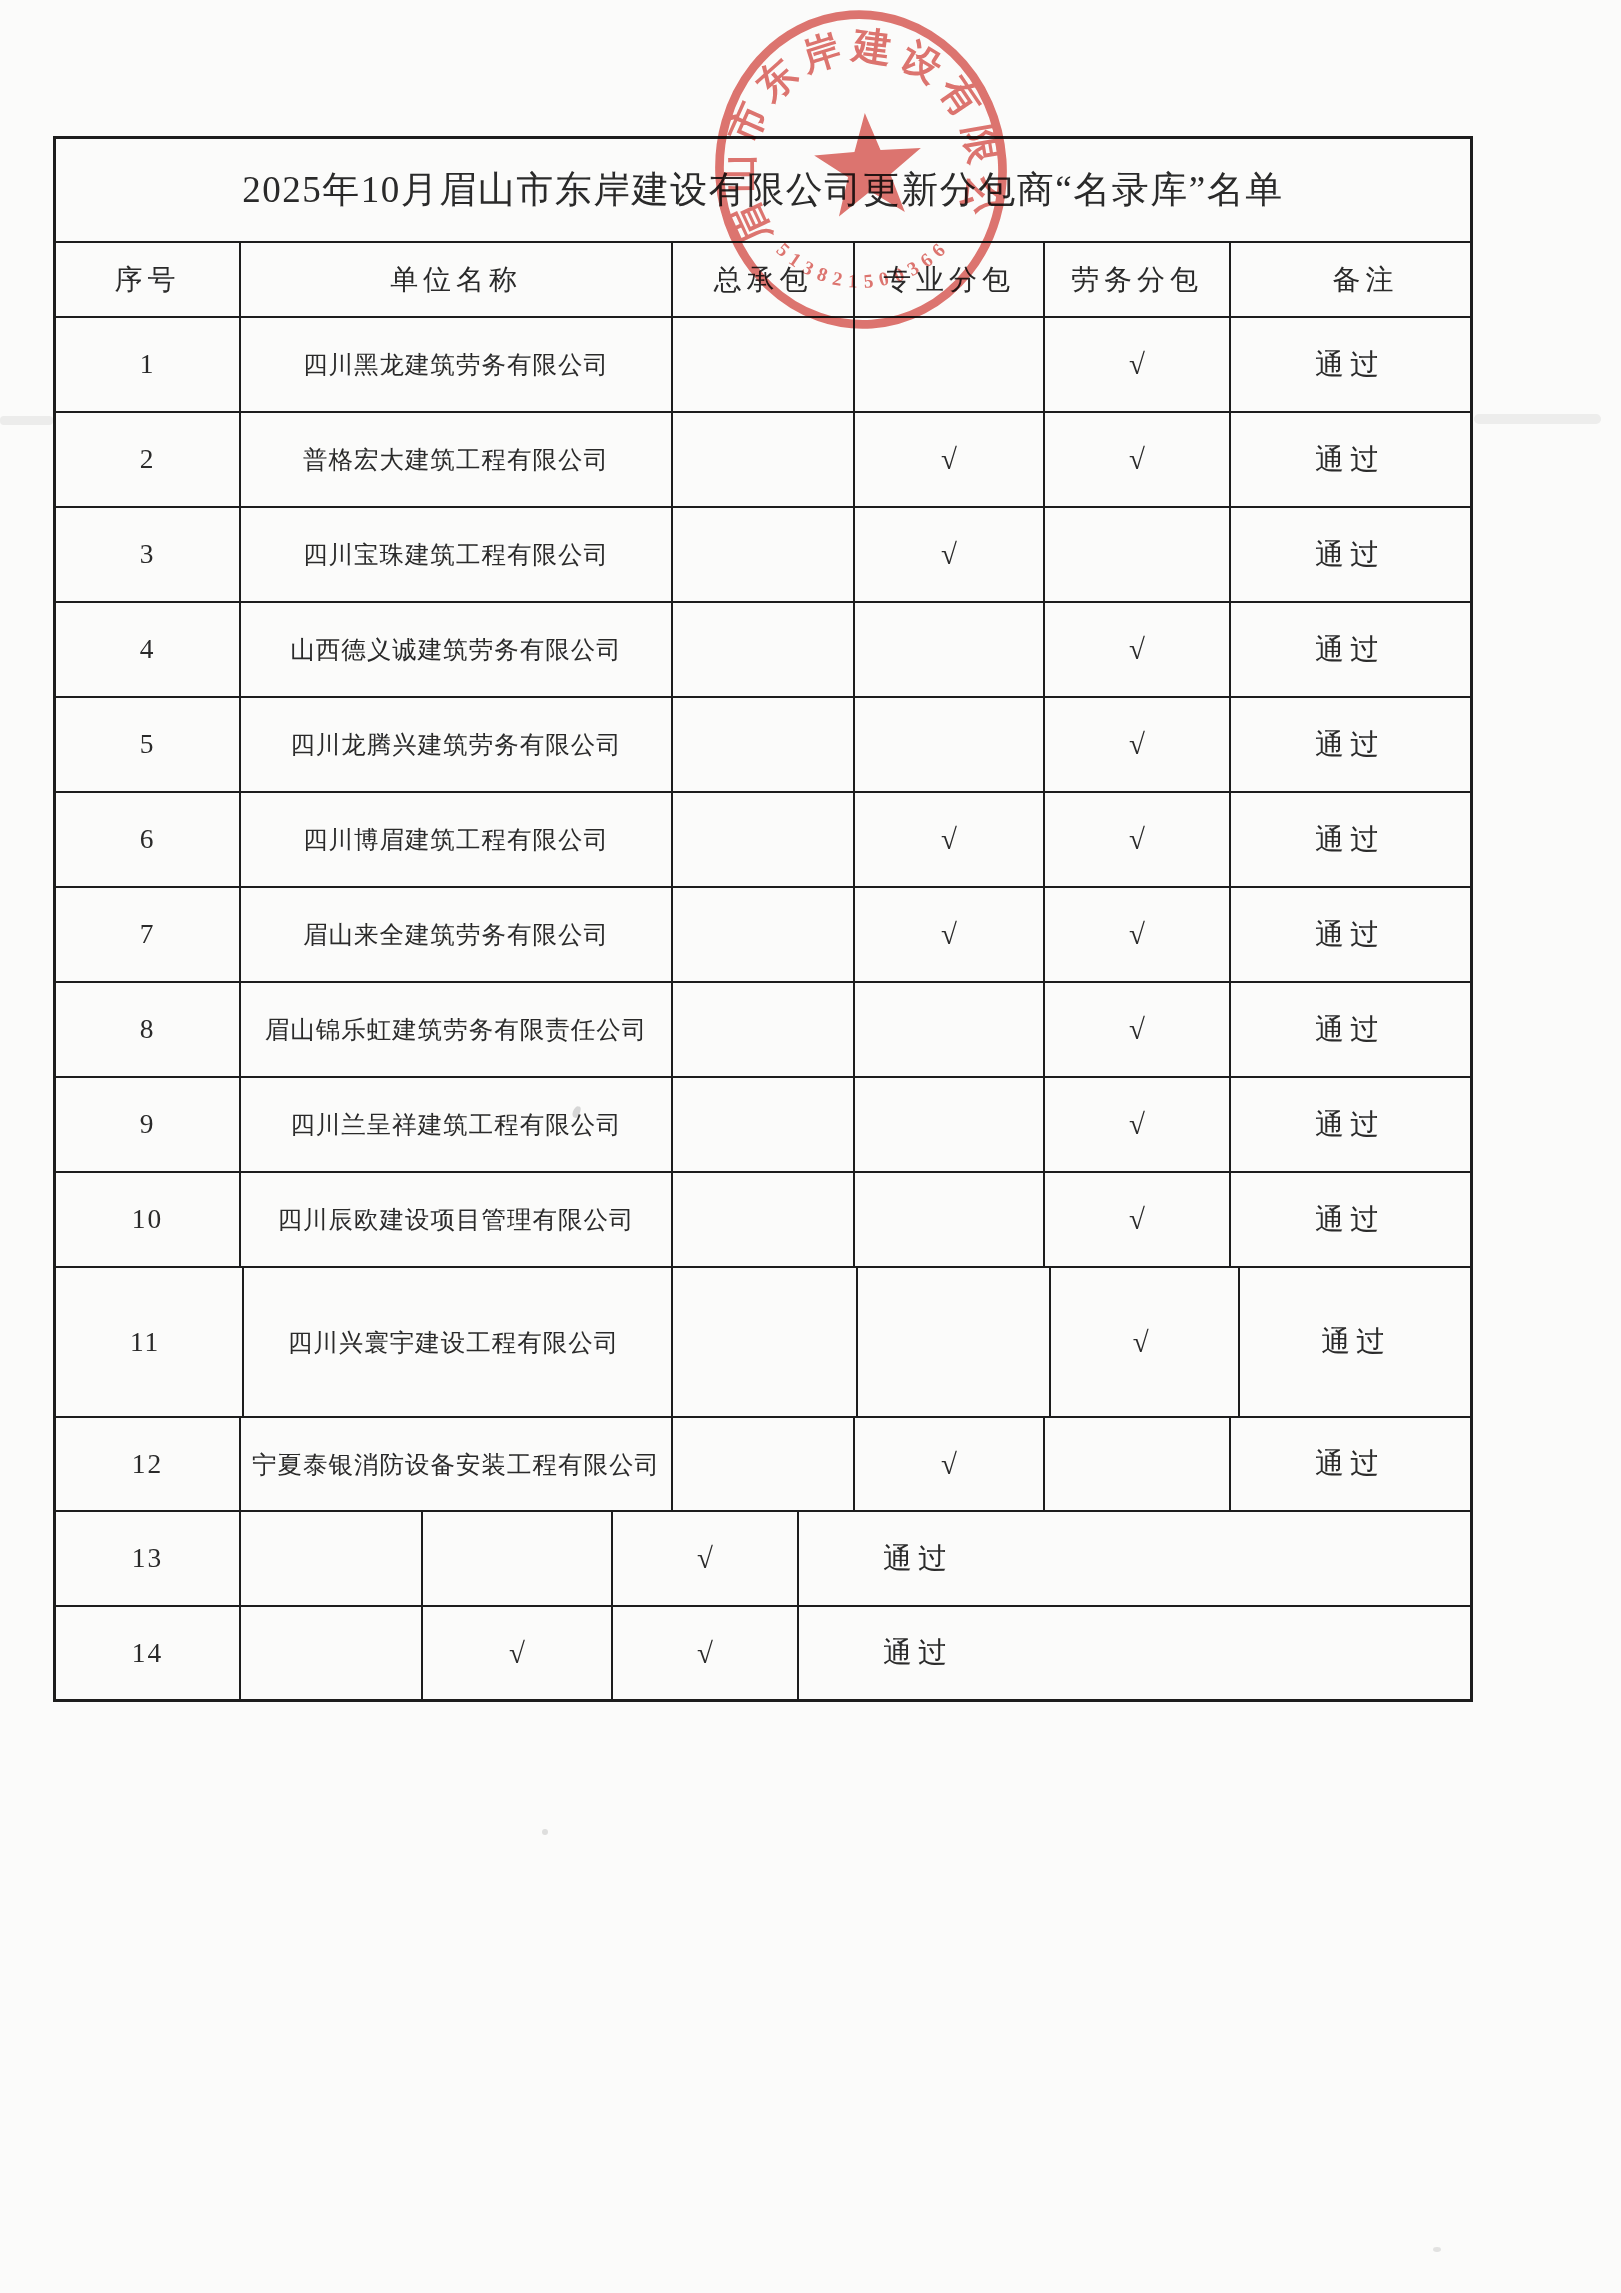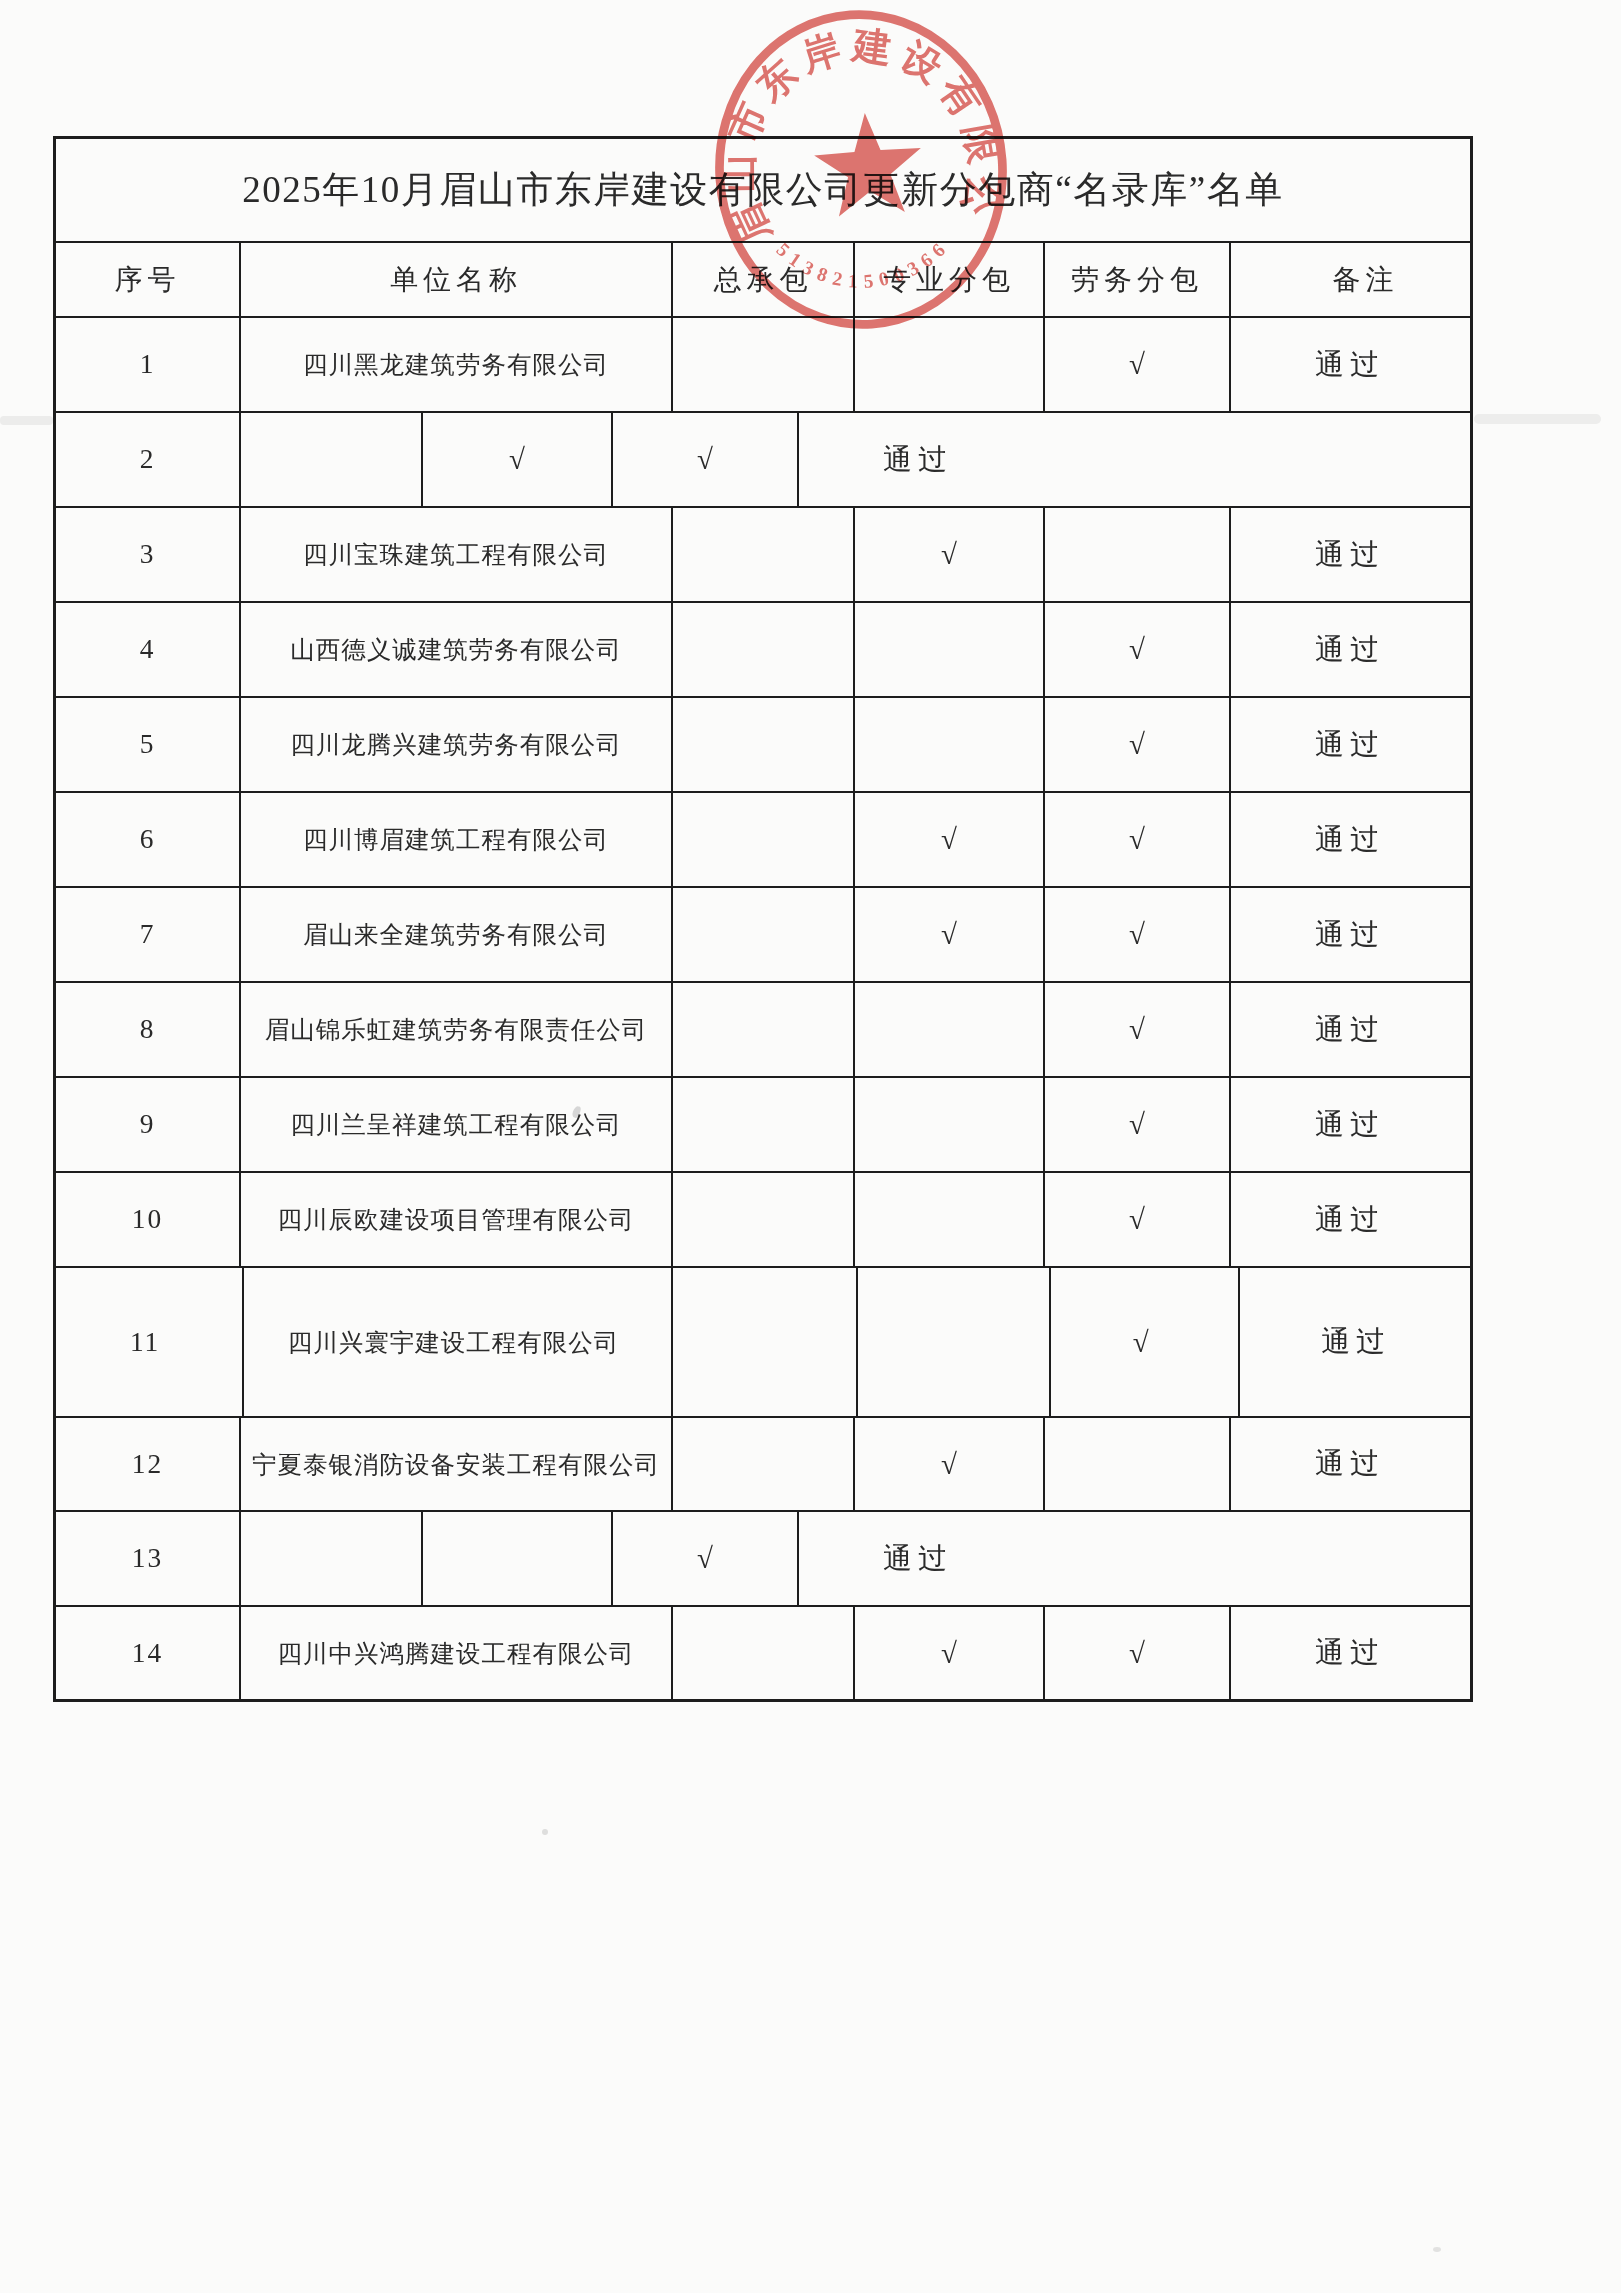--- a/index.html
+++ b/index.html
@@ -95,20 +95,21 @@
         <div class="tr">
     <div class="td c1">1</div>
     <div class="td c2">四川黑龙建筑劳务有限公司</div>
     <div class="td c3"></div>
     <div class="td c4"></div>
     <div class="td c5">√</div>
     <div class="td c6">通过</div>
   </div>
         <div class="tr">
     <div class="td c1">2</div>
+    <div class="td c2">普格宏大建筑工程有限公司</div>
     <div class="td c3"></div>
     <div class="td c4">√</div>
     <div class="td c5">√</div>
     <div class="td c6">通过</div>
   </div>
         <div class="tr">
     <div class="td c1">3</div>
     <div class="td c2">四川宝珠建筑工程有限公司</div>
     <div class="td c3"></div>
     <div class="td c4">√</div>
@@ -189,21 +190,20 @@
   </div>
         <div class="tr">
     <div class="td c1">13</div>
     <div class="td c3"></div>
     <div class="td c4"></div>
     <div class="td c5">√</div>
     <div class="td c6">通过</div>
   </div>
         <div class="tr">
     <div class="td c1">14</div>
-    <div class="td c2">四川中兴鸿腾建设工程有限公司</div>
     <div class="td c3"></div>
     <div class="td c4">√</div>
     <div class="td c5">√</div>
     <div class="td c6">通过</div>
   </div>
       </div>
   </div>
 
   <svg class="seal" viewBox="0 0 320 344" xmlns="http://www.w3.org/2000/svg">
     <defs>

